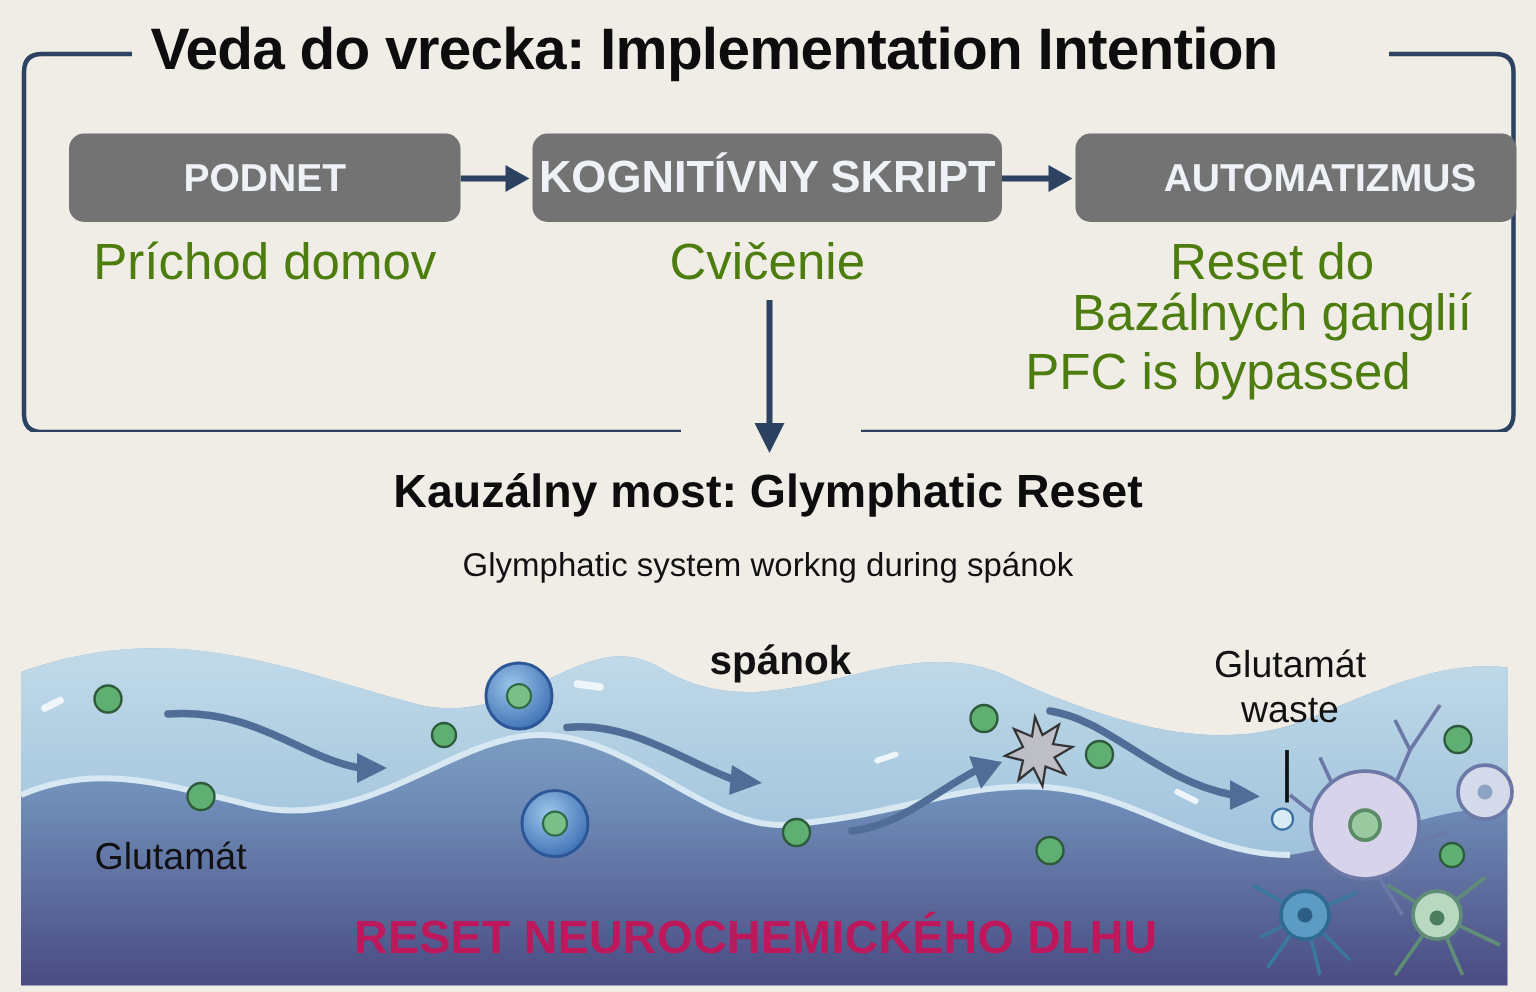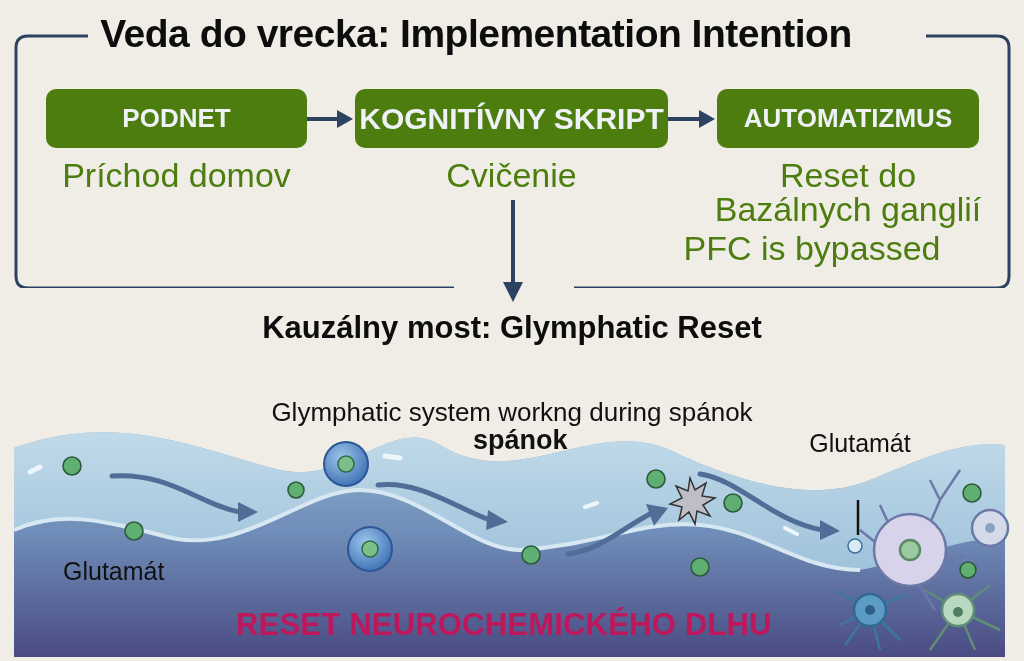--- a/index.html
+++ b/index.html
@@ -1,46 +1,46 @@
 <!DOCTYPE html>
 <html><head>
 <meta charset="utf-8">
 <style>
   html, body { margin:0; padding:0; }
   body { width:1024px; height:661px; background:#f0ede6; position:relative; overflow:hidden;
          font-family:"Liberation Sans", "DejaVu Sans", sans-serif; color:#111; }
   .frame { position:absolute; left:14px; top:34px; width:997px; height:254px; pointer-events:none; }
   .title { position:absolute; left:0; width:952px; top:12px; text-align:center; font-weight:bold;
            font-size:39px; letter-spacing:-0.5px; color:#0d0d0d; }
-  .box { position:absolute; top:89px; height:59px; background:#4d7c0f; border-radius:10px;
+  .box { position:absolute; top:89px; height:59px; background:#737373; border-radius:10px;
          color:#eef1f5; font-weight:bold; font-size:26px; display:flex; align-items:center; justify-content:center; }
   .sub { position:absolute; font-size:34px; text-align:center; color:#4d7c0f; line-height:34px; }
   .h2 { position:absolute; left:0; width:1024px; top:310px; text-align:center; font-weight:bold; font-size:31px; color:#0d0d0d; }
-  .h3 { position:absolute; left:0; width:1024px; top:364px; text-align:center; font-size:26px; color:#111;margin-top:33px; }
+  .h3 { position:absolute; left:0; width:1024px; top:364px; text-align:center; font-size:22px; color:#111; }
   .wave { position:absolute; left:0; top:410px; width:1024px; height:251px; }
   .lbl { position:absolute; font-size:24px; color:#111; }
   .bottom-title { position:absolute; left:236px; top:607px; font-weight:bold; font-size:31px; color:#be185d; letter-spacing:0.2px; }
 </style>
 </head>
 <body>
 
 <svg class="frame" viewBox="0 0 997 254" width="997" height="254">
   <path d="M 74 2 L 14 2 Q 2 2 2 14 L 2 242 Q 2 254 14 254 L 440 254" fill="none" stroke="#2d4261" stroke-width="3"></path>
   <path d="M 560 254 L 983 254 Q 995 254 995 242 L 995 14 Q 995 2 983 2 L 912 2" fill="none" stroke="#2d4261" stroke-width="3"></path>
 </svg>
 
 <div class="title">Veda do vrecka: Implementation Intention</div>
 
 <div class="box" style="left:46px;width:261px;">
   <span>PODNET</span>
 </div>
 <div class="box" style="left:355px;width:313px;font-size:30px;">
   <span>KOGNITÍVNY SKRIPT</span>
 </div>
-<div class="box" style="left:717px;width:262px;">
+<div class="box" style="left:717px;width:262px;padding-left:32px;">
   <span>AUTOMATIZMUS</span>
 </div>
 
 <svg style="position:absolute;left:307px;top:108px;" width="48" height="22">
   <line x1="0" y1="11" x2="36" y2="11" stroke="#2d4261" stroke-width="4"></line>
   <polygon points="30,2 46,11 30,20" fill="#2d4261"></polygon>
 </svg>
 <svg style="position:absolute;left:668px;top:108px;" width="49" height="22">
   <line x1="0" y1="11" x2="37" y2="11" stroke="#2d4261" stroke-width="4"></line>
   <polygon points="31,2 47,11 31,20" fill="#2d4261"></polygon>
@@ -134,14 +134,15 @@
     <path d="M958 200 L 925 180 M 958 200 L 990 175 M 958 200 L 1000 220 M 958 200 L 930 240 M 958 200 L 975 240" stroke="#5f8d78"></path>
     <circle cx="958" cy="200" r="16" fill="#b8d8c0" stroke="#5f8d78"></circle>
     <circle cx="958" cy="202" r="5" fill="#4d7e60"></circle>
   </g>
 </svg>
 
 <div class="lbl" style="left:473px;top:425px;font-weight:bold;font-size:27px;">spánok</div>
 <div class="lbl" style="left:63px;top:557px;font-size:25px;">Glutamát</div>
 <div class="lbl" style="left:790px;top:428px;width:140px;text-align:center;line-height:30px;font-size:25px;">
   <div>Glutamát</div>
+  <div>waste</div>
 </div>
 <div class="bottom-title">RESET NEUROCHEMICKÉHO DLHU</div>
 
 </body></html>

